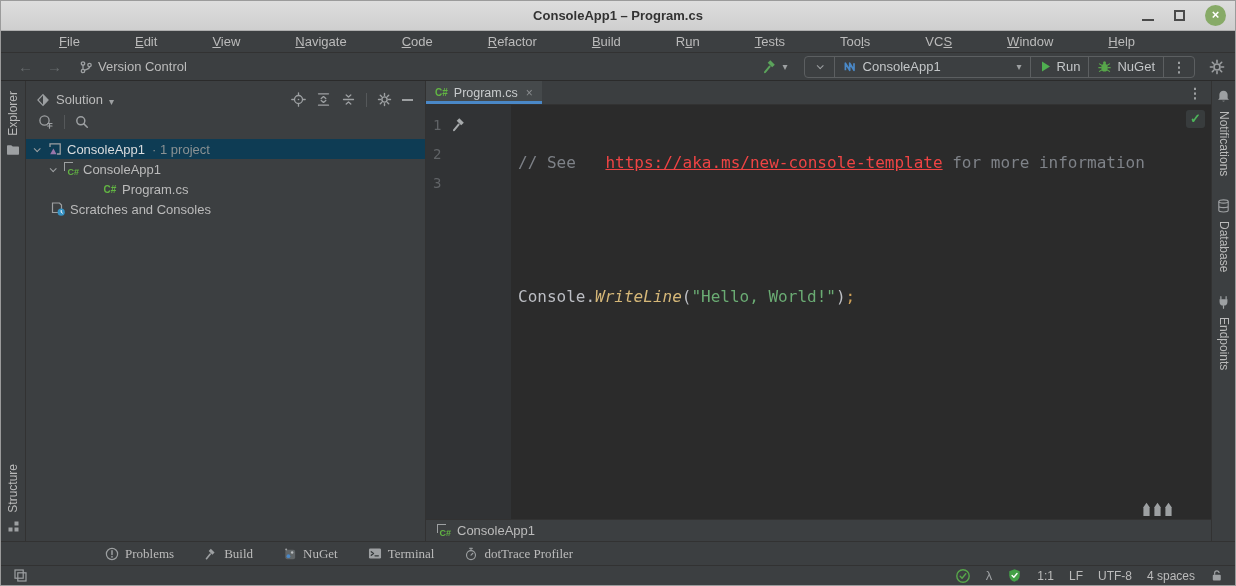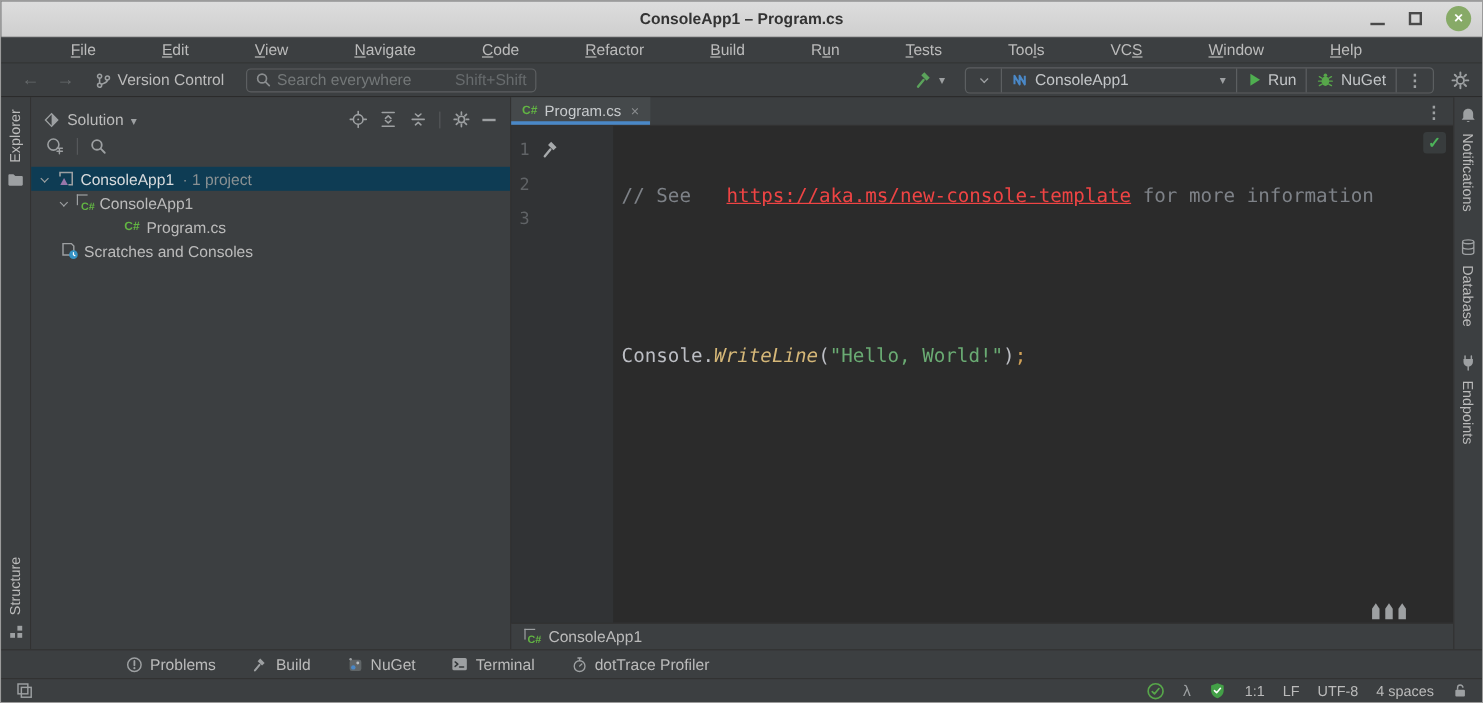--- a/index.html
+++ b/index.html
@@ -100,21 +100,21 @@
 .tk-string { color:#6aab73; }
 .tk-semi { color:#d0a157; }
 .inspect-ok { position:absolute; top:5px; right:6px; width:19px; height:18px; background:#383c3d;
   border-radius:3px; color:#4db35a; font-size:13px; font-weight:bold; text-align:center; line-height:18px; }
 .pens { position:absolute; bottom:2px; right:38px; display:flex; gap:2px; }
 .breadcrumbs { height:22px; flex:0 0 22px; background:#3c3f41; border-top:1px solid #323232;
   display:flex; align-items:center; gap:6px; padding-left:10px; font-size:13px; color:#bbb; }
 
 
 .bottombar { height:24px; flex:0 0 24px; background:#3c3f41; border-top:1px solid #323232;
-  display:flex; align-items:center; padding-left:104px; gap:30px; font-size:13px; color:#bbb; }
+  display:flex; align-items:center; padding-left:104px; gap:30px; font-size:13px; color:#bbb;font-family:Liberation Serif, serif; }
 .bb-item { display:flex; align-items:center; gap:6px; }
 .statusbar { height:20px; flex:0 0 20px; background:#3c3f41; border-top:1px solid #323232;
   display:flex; align-items:center; padding:0 12px; font-size:12px; color:#bbb; }
 .sb-right { margin-left:auto; display:flex; align-items:center; gap:15px; }
 .lambda { color:#9da0a2; font-size:13px; }
 .ic { display:inline-block; vertical-align:middle; flex:0 0 auto; }
 </style>
 </head>
 <body>
 
@@ -149,28 +149,20 @@
     <span class="nav-arrow">←</span>
     <span class="nav-arrow">→</span>
     <span class="vcs-widget">
       <svg class="ic" width="14" height="14" viewBox="0 0 14 14" fill="none" stroke="#9da0a2" stroke-width="1.3" stroke-linecap="round">
           <circle cx="4" cy="3.5" r="1.7"></circle>
           <circle cx="4" cy="11" r="1.7"></circle>
           <circle cx="10.5" cy="5" r="1.7"></circle>
           <path d="M4 5.2v4.1 M10.5 6.7c0 2.6-3.2 2.3-4.9 3.6"></path>
         </svg>
       <span>Version Control</span>
-    </span>
-    <span class="searchbox">
-      <svg class="ic" width="13" height="13" viewBox="0 0 13 13" fill="none" stroke="#8a8d8f" stroke-width="1.4" stroke-linecap="round">
-          <circle cx="5.4" cy="5.4" r="3.7"></circle>
-          <path d="M8.2 8.2l3.2 3.2"></path>
-        </svg>
-      <span>Search everywhere</span>
-      <span class="hint">Shift+Shift</span>
     </span>
     <div class="tb-right">
       <span class="hammer-drop">
         <svg class="ic" width="17" height="17" viewBox="0 0 17 17">
             <path d="M8.3 2.2 L12.8 6.7 L10.2 9.3 L5.7 4.8 Z" fill="#5ba35b"></path>
             <path d="M3 14.2 L7.6 8.6" stroke="#5ba35b" stroke-width="2" stroke-linecap="round" fill="none"></path>
           </svg>
         <span class="caret">▾</span>
       </span>
       <div class="run-group">

